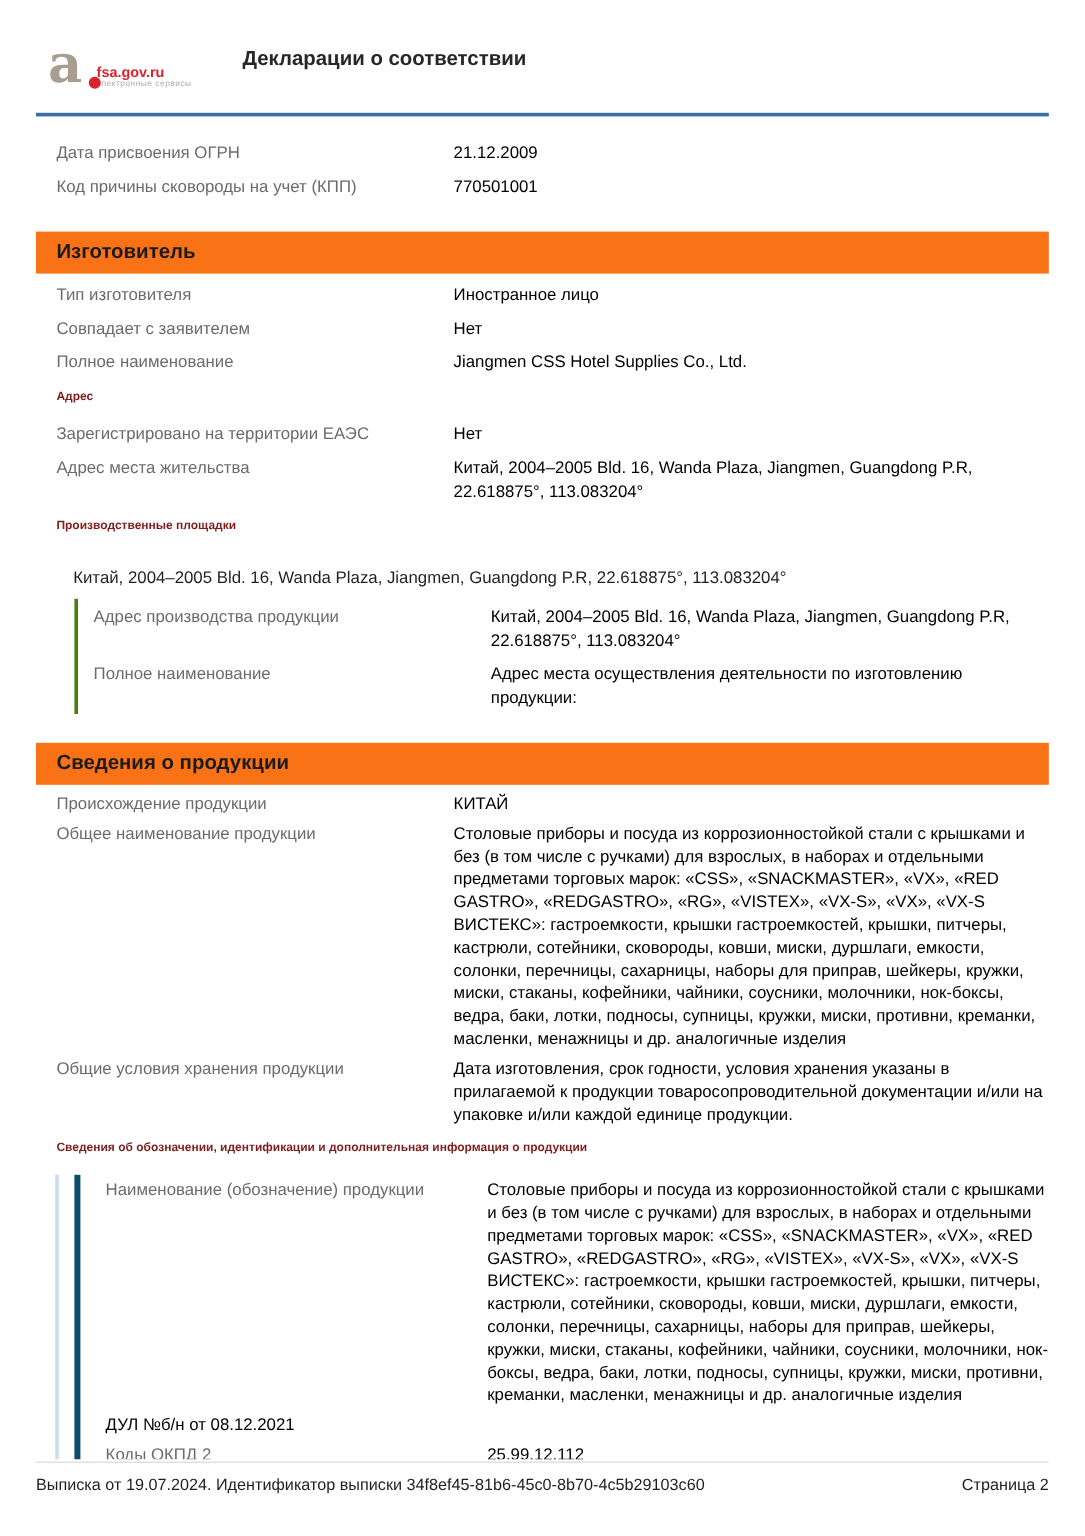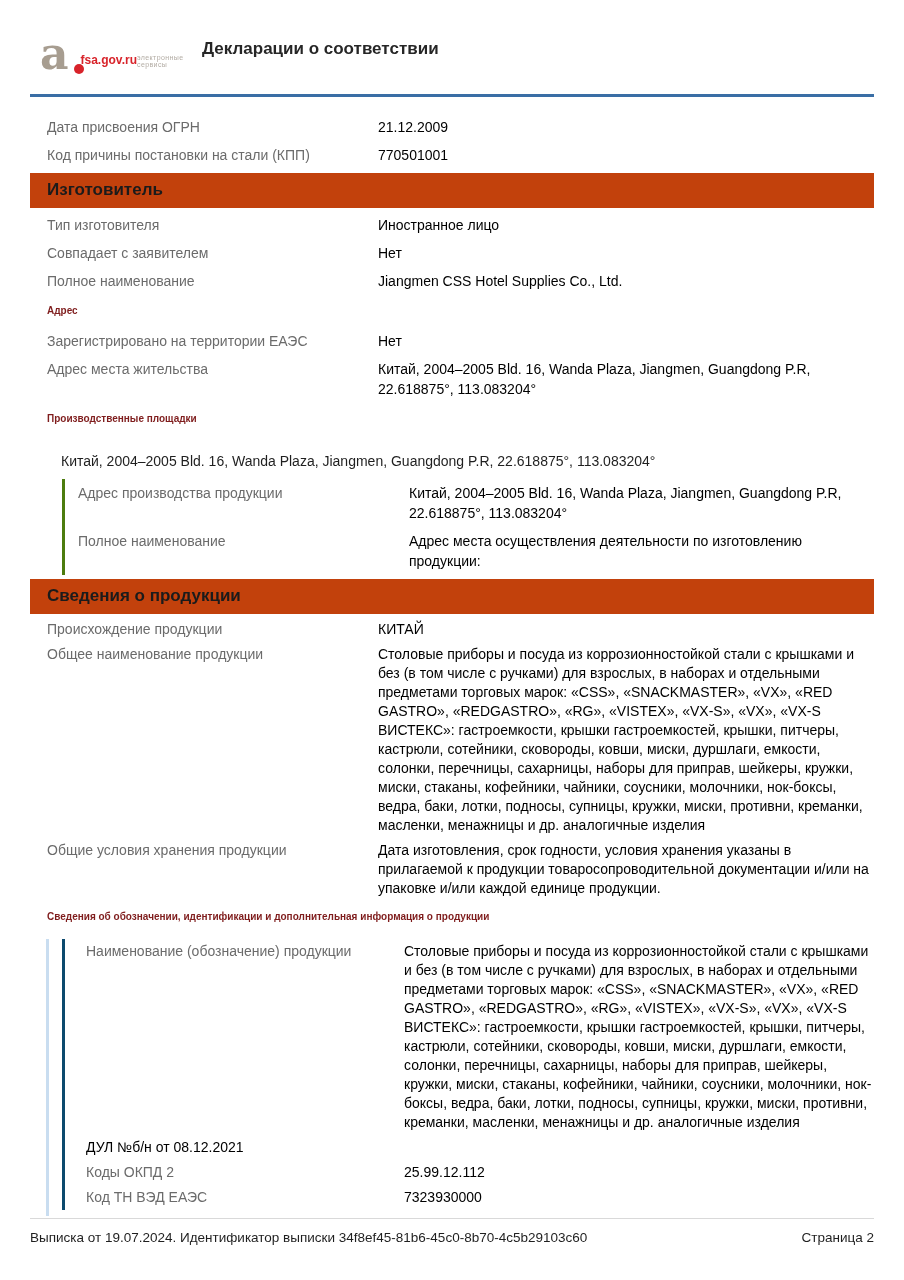--- a/index.html
+++ b/index.html
@@ -8,47 +8,47 @@
     height:1280px; background:#ffffff; position:relative; overflow:hidden;
     font-family:"Liberation Sans","DejaVu Sans",sans-serif; color:#1f1f1f;
   }
   .content { padding:34px 30px 0 30px; height:1216px; overflow:hidden; }
 
   
   .hdr { display:flex; align-items:flex-start; padding-left:10px; height:56px; }
   .logo { display:flex; align-items:flex-start; position:relative; width:130px; }
   .logo-glyph { font-family:"DejaVu Serif",serif; font-weight:bold; font-size:44px; line-height:40px; color:#a79d90; }
   .logo-dot { position:absolute; left:34px; top:30px; width:10px; height:10px; border-radius:50%; background:#d8232a; }
-  .logo-text { display:flex; flex-direction:row; margin-left:12px; margin-top:20px; }
+  .logo-text { display:flex; flex-direction:column; margin-left:12px; margin-top:20px; }
   .logo-site { color:#d8232a; font-weight:bold; font-size:12px; line-height:13px; }
   .logo-tagline { color:#b3aca4; font-size:7px; letter-spacing:.4px; }
   .doc-title { margin-left:32px; margin-top:5px; font-size:17px; font-weight:bold; color:#262626; }
 
   .blue-line { height:3px; background:#3a6ea5; margin-top:4px; }
   .footer-line { height:1px; background:#d9d9d9; }
 
   
   .row { display:flex; align-items:flex-start; padding:4px 0 4px 17px; font-size:14px; line-height:20px; }
   .lbl { width:331px; flex:none; color:#6b6b6b; padding-right:10px; }
   .val { flex:1; color:#000000; }
   .tight .row { padding-top:3px; padding-bottom:3px; line-height:19px; }
 
   .sec-header {
-    background:#c2410c; font-size:17px; font-weight:bold; color:#1b1b1b;
-    padding:7px 17px 8px 17px; margin-top:4px;
+    background:#f97316; font-size:17px; font-weight:bold; color:#1b1b1b;
+    padding:7px 17px 8px 17px; margin-top:24px;
   }
   .subhead { font-size:10px; font-weight:bold; color:#7f1d1d; padding:6px 0 6px 17px; line-height:20px; }
 
   .plain-line { font-size:14px; padding:6px 0 6px 31px; line-height:20px; }
 
   .block1 { border-left:3px solid #4d7c0f; margin-left:32px; margin-top:2px; }
   .block1 .row { padding-left:13px; }
 
   .outer-block { border-left:3px solid #c9ddf0; margin-left:16px; margin-top:6px; }
-  .inner-block { border-left:3px solid #0c4a6e; margin-left:13px; }
+  .inner-block { border-left:5px solid #0c4a6e; margin-left:13px; }
   .inner-block .row { padding-left:21px; }
   .inner-block .lbl { width:318px; }
   .outer-block .subhead { padding-left:26px; }
 
   .footer {
     position:absolute; left:30px; right:30px; top:1218px;
   }
   .footer-text { display:flex; justify-content:space-between; font-size:13.5px; color:#1f1f1f; padding-top:11px; }
 </style>
 </head>
@@ -69,21 +69,21 @@
   </div>
 
   <div class="blue-line"></div>
 
   <div style="margin-top:16px;">
     <div class="row">
       <div class="lbl">Дата присвоения ОГРН</div>
       <div class="val">21.12.2009</div>
     </div>
     <div class="row">
-      <div class="lbl">Код причины постановки на стали (КПП)</div>
+      <div class="lbl">Код причины сковороды на учет (КПП)</div>
       <div class="val">770501001</div>
     </div>
   </div>
 
   <div class="sec-header">Изготовитель</div>
 
   <div style="margin-top:3px;">
     <div class="row">
       <div class="lbl">Тип изготовителя</div>
       <div class="val">Иностранное лицо</div>

